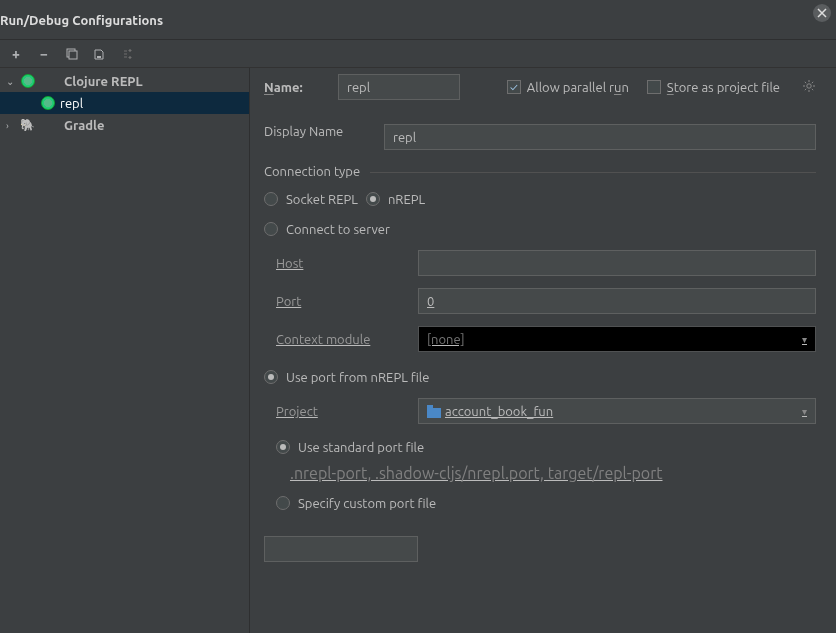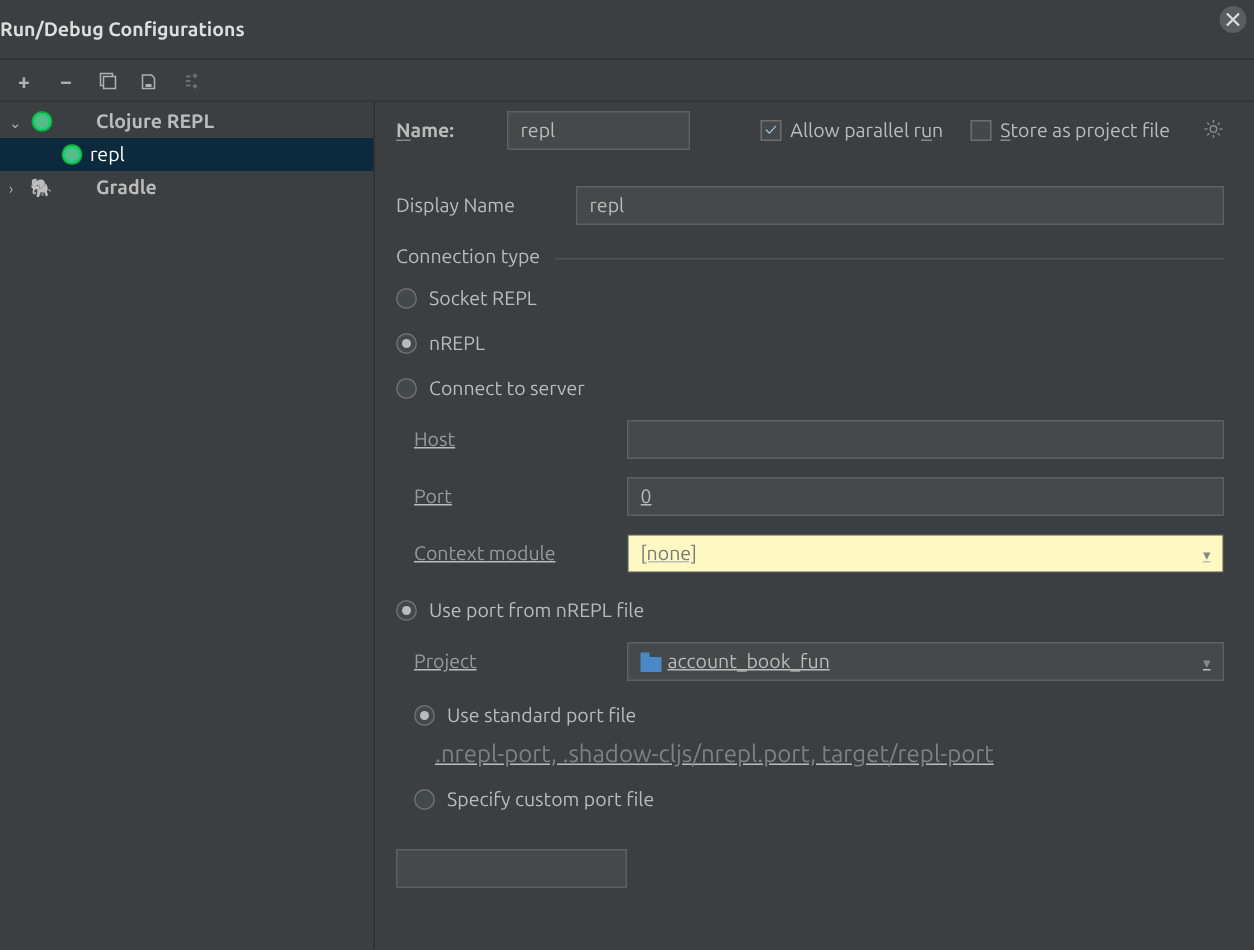--- a/index.html
+++ b/index.html
@@ -96,21 +96,21 @@
   .form {
     flex: 1;
     padding: 6px 20px 0 14px;
     overflow-y: auto;
     position: relative;
   }
   .form::-webkit-scrollbar { width: 10px; }
   .form::-webkit-scrollbar-track { background: #3c3f41; }
   .form::-webkit-scrollbar-thumb { background: #5a5d5f; border-radius: 5px; }
 
-  .row { display: flex; align-items: center; margin-bottom: 10px; }
+  .row { display: flex; align-items: flex-start; margin-bottom: 10px; }
   .top-row { display: flex; align-items: center; margin-bottom: 24px; gap: 18px; }
   .lbl { width: 120px; color: #bbbbbb; }
   .lbl-narrow { width: 56px; color: #bbbbbb; font-weight: bold; }
   .lbl-sub { width: 140px; color: #999999; padding-left: 12px; }
   .lbl-sub2 { width: 154px; color: #bbbbbb; padding-left: 26px; }
 
   .underline { text-decoration: underline; text-decoration-color: #888; text-underline-offset: 2px; }
 
   input[type=text], .combo {
     background: #45494a;
@@ -118,21 +118,21 @@
     color: #bbbbbb;
     height: 26px;
     padding: 0 8px;
     font-size: 13px;
     font-family: inherit;
   }
   .combo {
     display: flex; align-items: center; justify-content: space-between;
     gap: 6px;
   }
-  .combo.disabled { color: #777; background: #fef9c3; border-color: #505253; }
+  .combo.disabled { color: #777; background: #000000; border-color: #505253; }
   .combo .caret { color: #888; font-size: 10px; }
   .combo .proj-icon {
     width: 14px; height: 10px; background: #4a88c7; display: inline-block; margin-right: 4px;
     position: relative;
   }
   .combo .proj-icon::before {
     content: ""; position: absolute; left: 0; top: -3px; width: 6px; height: 3px; background: #4a88c7;
   }
 
   .checkbox {
@@ -149,21 +149,21 @@
   .radio {
     display: inline-flex; align-items: center; gap: 8px; cursor: pointer; height: 22px;
   }
   .radio .dot {
     width: 14px; height: 14px; border-radius: 50%; border: 1px solid #6e6e6e; background: #43494a;
     display: flex; align-items: center; justify-content: center;
   }
   .radio.selected .dot::after {
     content: ""; width: 6px; height: 6px; border-radius: 50%; background: #bbbbbb;
   }
-  .radio-col { display: flex; flex-direction: column; gap: 8px; margin-bottom: 8px; }
+  .radio-col { display: flex; flex-direction: row; gap: 8px; margin-bottom: 8px; }
 
   .hint { color: #808080; font-size: 16px; padding-left: 26px; margin: 6px 0 10px 0; }
 
   .grid-sub { display: grid; grid-template-columns: 154px 1fr; align-items: center; row-gap: 12px; margin-bottom: 4px; text-decoration: underline; }
   .grid-sub .full { grid-column: 1 / -1; }
 </style>
 </head>
 <body>
 
 <div class="titlebar">

